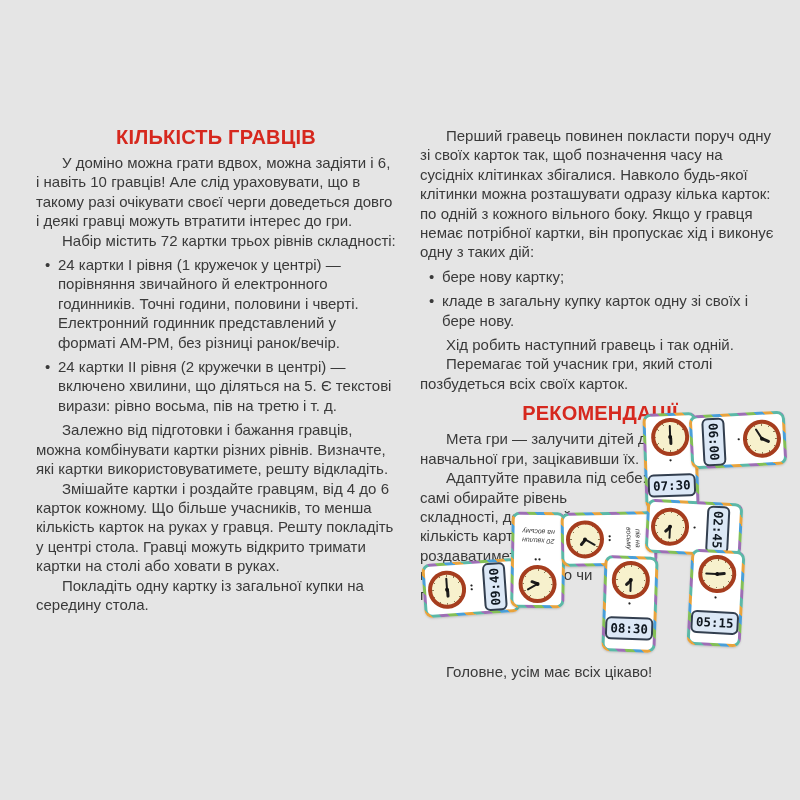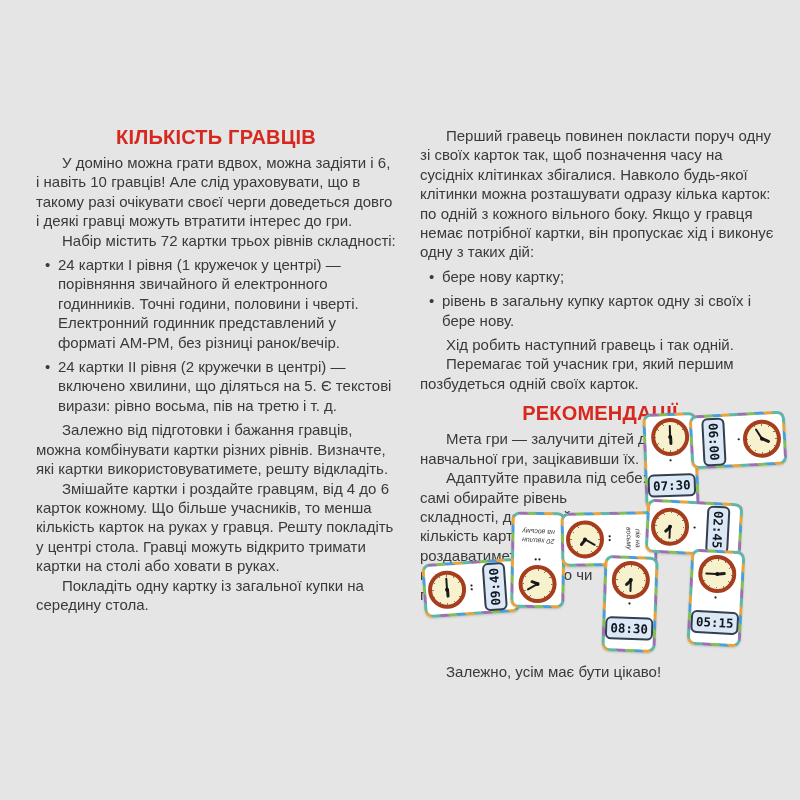--- a/index.html
+++ b/index.html
@@ -62,24 +62,24 @@
     <p class="p">Залежно від підготовки і бажання гравців, можна комбінувати картки різних рівнів. Визначте, які картки використовуватимете, решту відкладіть.</p>
 
     <p class="p">Змішайте картки і роздайте гравцям, від 4 до 6 карток кожному. Що більше учасників, то менша кількість карток на руках у гравця. Решту покладіть у центрі стола. Гравці можуть відкрито тримати картки на столі або ховати в руках.</p>
     <p class="p">Покладіть одну картку із загальної купки на середину стола.</p>
   </div>
 
   <div class="col" id="right-col">
     <p class="p">Перший гравець повинен покласти поруч одну зі своїх карток так, щоб позначення часу на сусідніх клітинках збігалися. Навколо будь-якої клітинки можна розташувати одразу кілька карток: по одній з кожного вільного боку. Якщо у гравця немає потрібної картки, він пропускає хід і виконує одну з таких дій:</p>
     <ul class="blist">
       <li>бере нову картку;</li>
-      <li>рівень в загальну купку карток одну зі своїх і бере нову.</li>
+      <li>кладе в загальну купку карток одну зі своїх і бере нову.</li>
     </ul>
     <p class="p">Хід робить наступний гравець і так одній.</p>
-    <p class="p">Перемагає той учасник гри, який першим позбудеться одній своїх карток.</p>
+    <p class="p">Перемагає той учасник гри, який столі позбудеться всіх своїх карток.</p>
 
     <h2 class="sec">РЕКОМЕНДАЦІЇ</h2>
     <p class="p">Мета гри — залучити дітей до процесу навчальної гри, зацікавивши їх.</p>
     <p class="p narrow">Адаптуйте правила під себе: самі обирайте рівень складності, домовляйтеся про кількість карток, які роздаватимете на початку гри, і про те, грати відкрито чи приховуючи картки.</p>
   </div>
 
   <div id="dominoes">
 
     <div class="card h" style="left:8px;top:156px;--rot:-4deg">
       <div class="card-inner">
@@ -204,15 +204,15 @@
           </div>
         <div class="sep">•</div>
         <div class="cell">
             <div class="digital">05:15</div>
           </div>
       </div>
     </div>
 
   </div>
 
-  <p id="footer-note">Залежно, усім має бути цікаво!</p>
+  <p id="footer-note">Головне, усім має всіх цікаво!</p>
 
 </div>
 
 </body></html>

